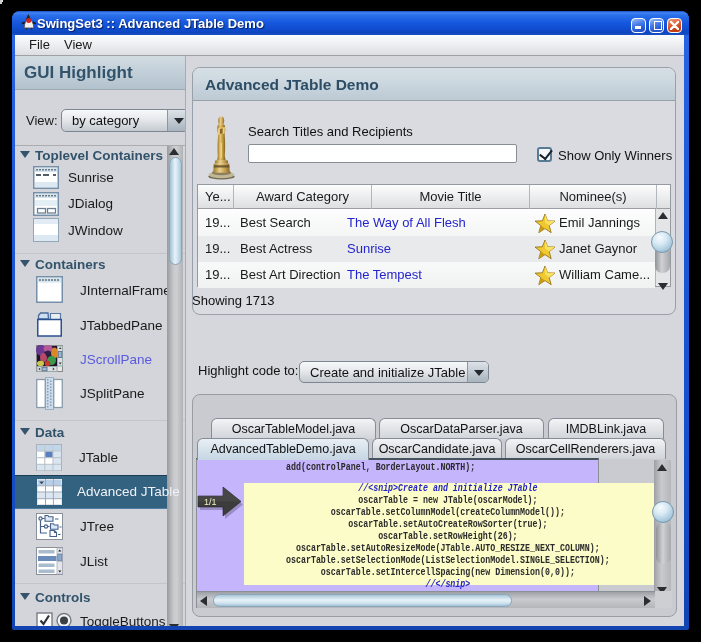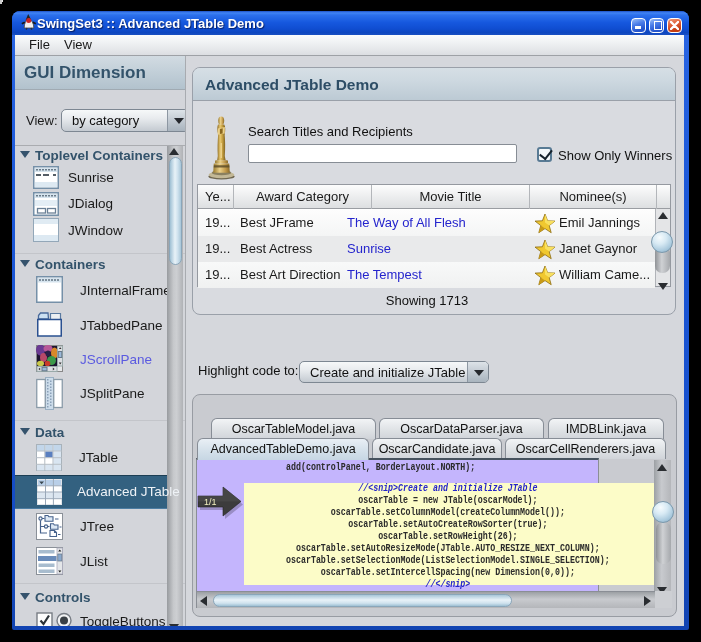--- a/index.html
+++ b/index.html
@@ -83,21 +83,21 @@
 #ohead { position:absolute; left:0; top:0; width:472px; height:24px;
   background:linear-gradient(180deg,#fdfdfd 0%,#eeeff0 45%,#dddfe1 100%); border-bottom:1px solid #9a9da2;
   font-size:13px; color:#1a1a1a; }
 #ohead .hsep { position:absolute; top:0; width:1px; height:24px; background:#b3b6ba; }
 #ohead span { position:absolute; top:4px; }
 .orow { position:absolute; left:0; width:457px; height:26px; font-size:13px; color:#1a1a1a; }
 .orow span { position:absolute; top:5px; }
 .movie { color:#2525cd; }
 #osb { position:absolute; left:457px; top:24px; width:15px; height:77px; background:#e4e5e7; border-left:1px solid #b0b3b8; }
 
-#showing1713 { left:5px; top:237px; width:470px; text-align:center; font-size:13px; color:#111; }
+#showing1713 { left:5px; top:237px; width:470px; text-align:left; font-size:13px; color:#111; }
 #hl-label { left:11px; top:307px; font-size:13px; color:#111; }
 #hl-combo { left:112px; top:305px; width:190px; height:22px; }
 #showing1of1 { left:300px; top:307px; width:180px; text-align:right; font-size:13px; color:#111; }
 
 #codepanel { left:5px; top:338px; width:485px; height:223px; border:1px solid #989ca3;
   border-radius:8px; background:#c9cbd0; }
 .tab { position:absolute; height:21px; border:1px solid #878d96; border-bottom:none;
   border-radius:6px 6px 0 0; background:linear-gradient(180deg,#f2f4f6 0%,#e2e5e8 45%,#d0d4d9 100%);
   font-size:12.5px; color:#111; text-align:center; line-height:20px; }
 .tab.sel { background:linear-gradient(180deg,#e9eff5 0%,#d8e3ec 45%,#c6d6e3 100%); height:22px; z-index:5; }
@@ -143,21 +143,21 @@
           <path d="M1 1 L8 8 M8 1 L1 8" stroke="#fff" stroke-width="2.4" stroke-linecap="round"></path>
         </svg>
       </div>
     <div id="content" class="abs">
       <div id="menubar" class="abs">
           <span style="left:14px">File</span>
           <span style="left:49px">View</span>
         </div>
       <div id="leftpanel" class="abs">
         <div id="lp-header" class="abs">
-            <span>GUI Dimension</span>
+            <span>GUI Highlight</span>
           </div>
         <div id="view-label" class="abs">View:</div>
         <div id="view-combo" class="abs combo">
             <span>by category</span>
             <div class="arr"></div>
           </div>
         <div id="lp-sep" class="abs"></div>
         <div id="tree" class="abs">
 
           <div class="cat-tri" style="top:5px"></div>
@@ -418,21 +418,21 @@
             <span style="left:36px;width:137px;text-align:center;position:absolute">Award Category</span>
             <span style="left:174px;width:157px;text-align:center;position:absolute">Movie Title</span>
             <span style="left:332px;width:126px;text-align:center;position:absolute">Nominee(s)</span>
             <div class="hsep" style="left:35px"></div>
             <div class="hsep" style="left:173px"></div>
             <div class="hsep" style="left:331px"></div>
             <div class="hsep" style="left:458px"></div>
           </div>
           <div class="orow" style="top:25px;background:linear-gradient(180deg,#fdfdfd,#f4f5f5)">
             <span style="left:7px">19...</span>
-              <span style="left:42px">Best JFrame</span>
+              <span style="left:42px">Best Search</span>
             <span class="movie" style="left:149px">The Way of All Flesh</span>
             <span style="left:361px">Emil Jannings</span>
           </div>
           <div class="orow" style="top:51px;background:#e9eaeb">
             <span style="left:7px">19...</span>
               <span style="left:42px">Best Actress</span>
             <span class="movie" style="left:149px">Sunrise</span>
             <span style="left:361px">Janet Gaynor</span>
           </div>
           <div class="orow" style="top:77px;background:linear-gradient(180deg,#f8f9f9,#f0f1f1)">

